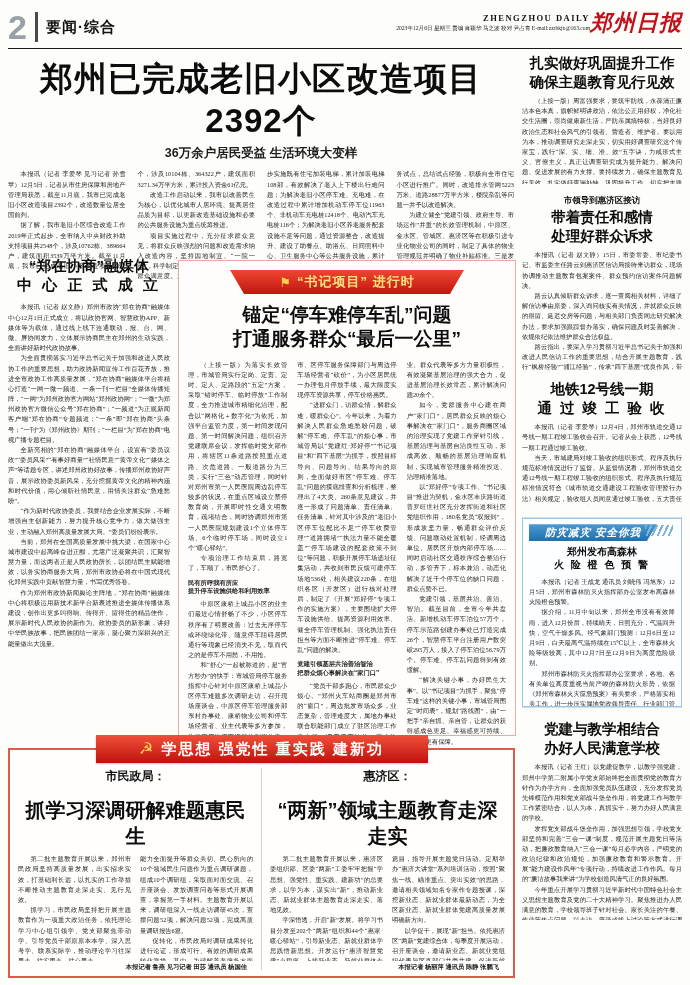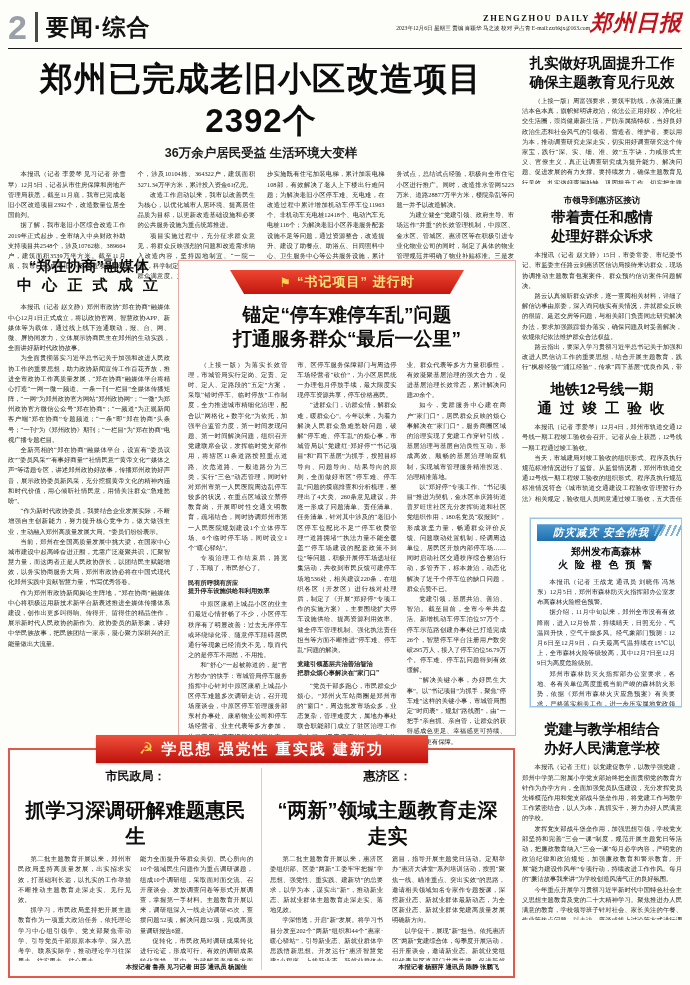--- a/index.html
+++ b/index.html
@@ -3,21 +3,21 @@
 <meta charset="utf-8">
 <style>
   html,body{margin:0;padding:0;background:#e8e8e8;}
   .page{position:relative;width:690px;height:985px;margin:0 auto;background:#fefefdff;background:#fdfdfa;overflow:hidden;
         font-family:"Liberation Serif","DejaVu Serif",serif;color:#1c1c1c;}
   
   .mh{position:absolute;left:8px;top:10px;right:8px;height:38px;}
   .mh-left{display:flex;align-items:center;gap:8px;}
   .mh-pageno{font-family:"Liberation Sans","DejaVu Sans",sans-serif;font-size:34px;font-weight:bold;color:#9aa0a6;line-height:1;}
   .mh-div{width:3px;height:30px;background:#4a4a4a;}
-  .mh-section{font-family:"Liberation Sans","DejaVu Sans",sans-serif;font-size:23px;font-weight:900;color:#111;letter-spacing:1px;}
+  .mh-section{font-family:"Liberation Sans","DejaVu Sans",sans-serif;font-size:15px;font-weight:900;color:#111;letter-spacing:1px;}
   .mh-right{position:absolute;right:0;top:2px;display:flex;align-items:center;}
   .mh-right-lines{text-align:right;}
   .mh-en{font-size:8.5px;font-weight:bold;letter-spacing:1.5px;color:#111;}
   .mh-date{font-size:5.6px;color:#222;margin-top:2px;white-space:nowrap;}
   .mh-logo{font-size:22px;font-weight:900;font-style:italic;color:#c1121c;letter-spacing:1px;line-height:1;}
   .mh-rule{position:absolute;left:8px;right:8px;top:48px;border-top:1.5px solid #1a1a1a;}
   
   .body-txt p{margin:0;text-indent:2em;font-size:6.3px;line-height:1.62;text-align:justify;color:#1e1e1e;}
   .byline{font-size:6.3px;font-weight:bold;text-align:right;margin-top:2px;padding-right:6px;}
   .hl{font-family:"Liberation Sans","DejaVu Sans",sans-serif;font-weight:900;color:#0d0d0d;text-align:center;line-height:1.28;}
@@ -60,21 +60,21 @@
   .rail{position:absolute;left:522px;top:54px;width:160px;height:926px;overflow:hidden;}
   .rail-h{font-size:14.5px;}
   .rail .body-txt{margin-top:5px;}
   .rail-a1-body{height:88px;overflow:hidden;}
   .rail-a2{margin-top:11px;}
   .rail-kicker{font-size:8.5px;margin-bottom:1px;}
   .rail-a2-body{height:122px;overflow:hidden;}
   .rail-a3{margin-top:8px;}
   .rail-a3 .sp{letter-spacing:2px;}
   .rail-a3-body{height:84px;overflow:hidden;}
-  .safe-box{margin-top:12px;border:1px solid #9fc4e2;outline:1px solid #cfe2f1;background:#fdfeff;padding:5px 6px 4px;position:relative;height:178px;overflow:hidden;margin-left:8px;}
+  .safe-box{margin-top:12px;border:1px solid #9fc4e2;outline:1px solid #cfe2f1;background:#fdfeff;padding:5px 6px 4px;position:relative;height:178px;overflow:hidden;}
   .safe-banner{position:relative;width:128px;height:17px;background:linear-gradient(180deg,#4d9ad2,#1e6fae);
                clip-path:polygon(0 0,100% 0,92% 100%,0 100%);display:flex;align-items:center;justify-content:center;}
   .safe-banner-txt{font-family:"Liberation Sans","DejaVu Sans",sans-serif;font-size:10.5px;font-weight:900;font-style:italic;color:#fff;letter-spacing:1px;}
   .safe-stripes{position:absolute;left:122px;top:6px;width:28px;height:11px;
                 background:repeating-linear-gradient(115deg,#7fb4da 0 2px,transparent 2px 5px);}
   .safe-h{font-size:10px;margin-top:5px;}
   .safe-h .sp{letter-spacing:2px;}
   .rail-a5{margin-top:13px;}
   .rail-a5-body{height:158px;overflow:hidden;}
 </style>

